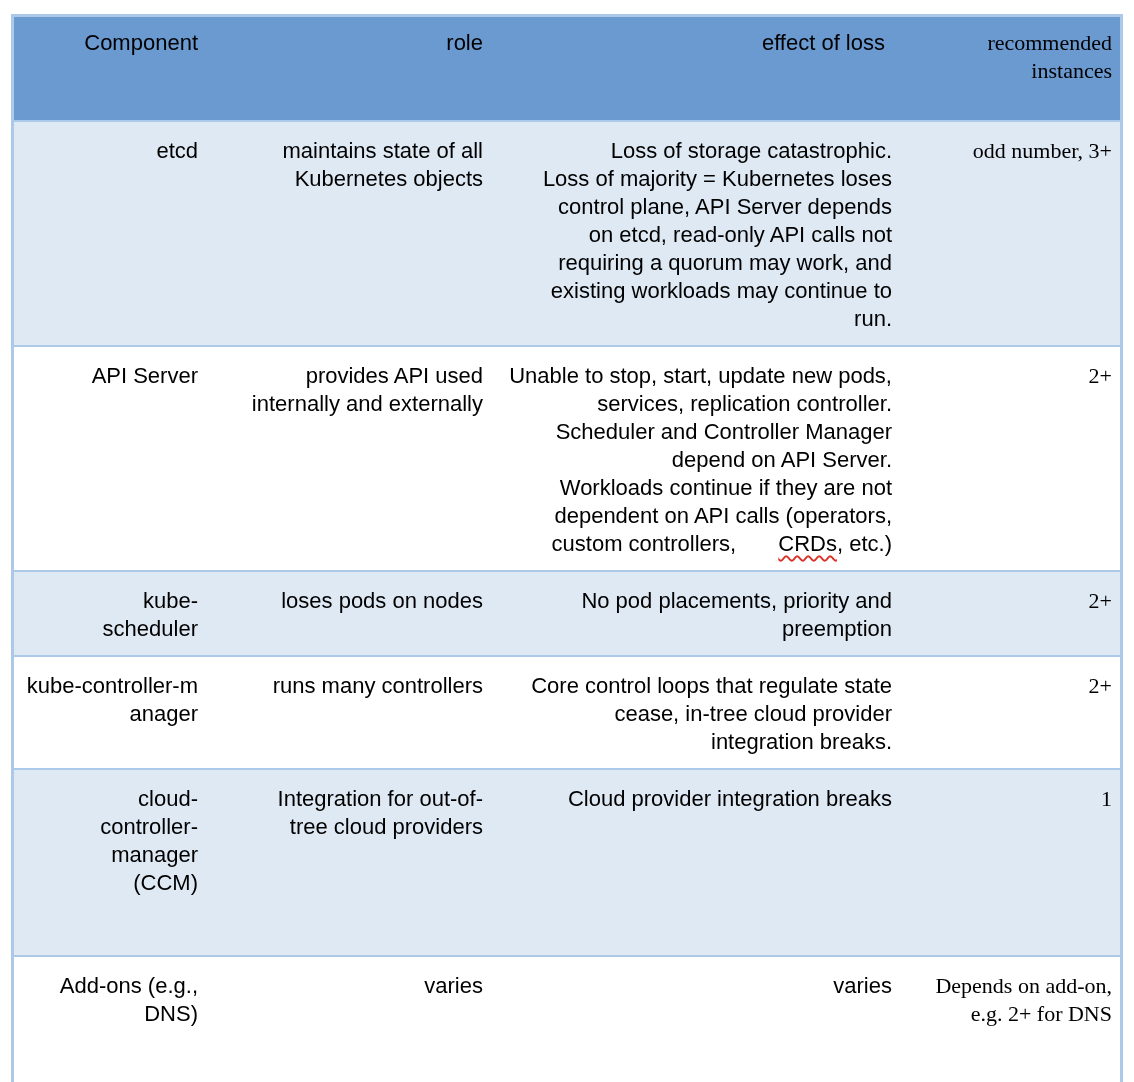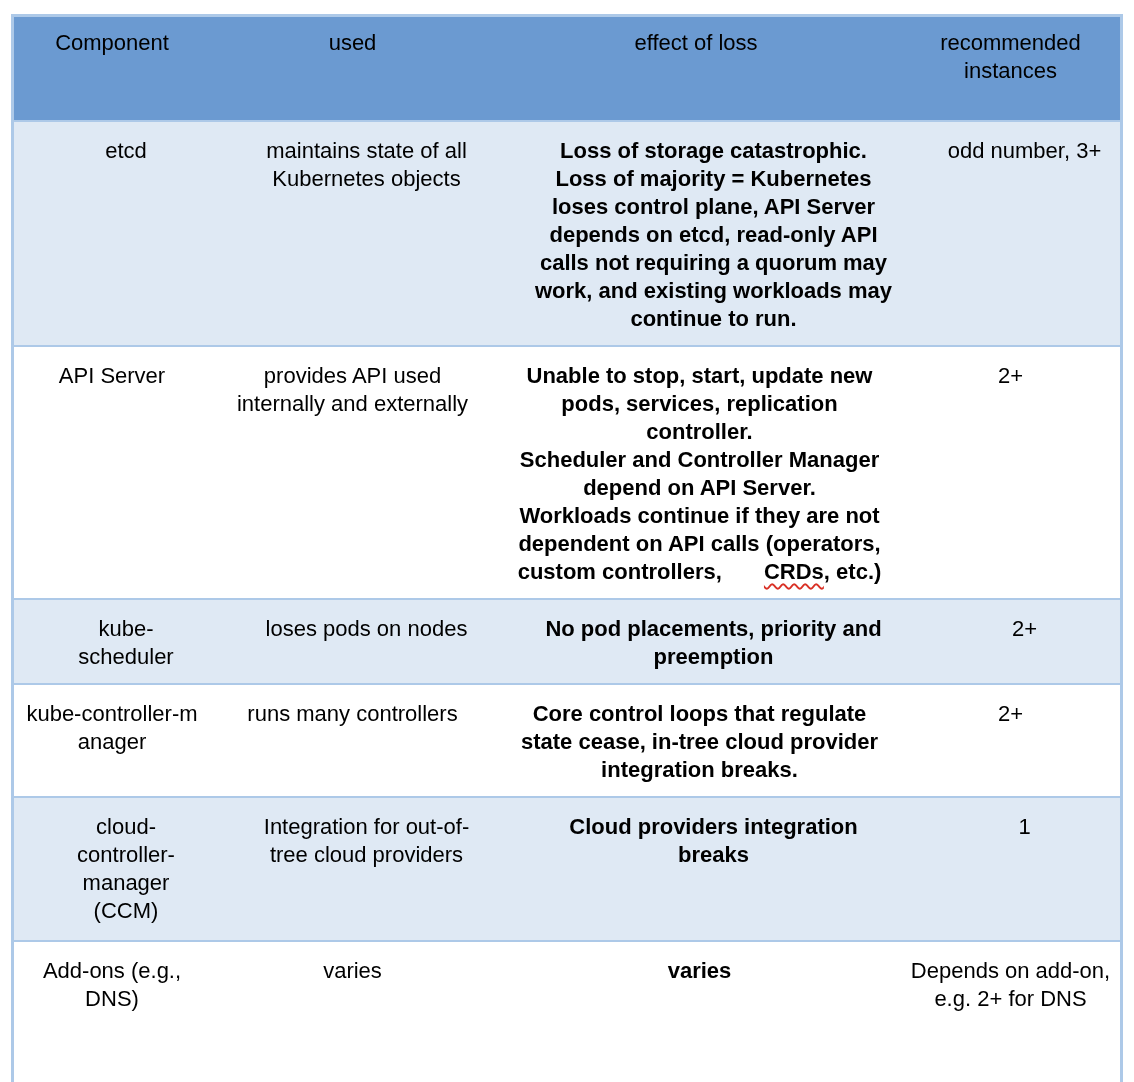--- a/index.html
+++ b/index.html
@@ -21,46 +21,46 @@
   table.comp-table{
     margin:14px 0 0 11px;
     width:1112px;
     table-layout:fixed;
     border-collapse:separate;
     border-spacing:0;
     border:3px solid var(--border);
   }
   th,td{
     vertical-align:top;
-    text-align:center;
+    text-align:right;
     font-weight:normal;
     padding:15px 12px 12px 12px;
     white-space:pre-line;
     overflow-wrap:break-word;
   }
   thead th{
     background:var(--header-bg);
     padding-top:12px;
     height:103px;
   }
   tbody td{border-top:2px solid var(--border);}
   tbody tr.shaded td{background:var(--row-alt-bg);padding-left:40px;}
   tbody tr.plain td{background:var(--row-bg);}
   tbody tr:nth-child(1){height:188px;}
   tbody tr:nth-child(2){height:212px;padding-left:12px;}
   tbody tr:nth-child(3){height:76px;}
   tbody tr:nth-child(4){height:109px;}
-  tbody tr:nth-child(5){height:144px;}
+  tbody tr:nth-child(5){height:187px;}
   tbody tr:nth-child(6){height:145px;}
   col.c1{width:196px;}
   col.c2{width:285px;}
   col.c3{width:402px;}
   col.c4{width:223px;}
-  td.effect{padding-right:5px;font-weight:bold;}
-  td.instances,th.instances{padding-right:8px;}
+  td.effect{padding-right:5px;}
+  td.instances,th.instances{padding-right:8px;font-family:Liberation Serif, serif;}
   td.brk{word-break:break-all;}
   .misspelled{
     text-decoration:underline wavy var(--misspell);
     text-decoration-thickness:2px;
     text-underline-offset:4px;
     margin-left:36px;
   }
 </style>
 </head>
 <body>
@@ -68,21 +68,21 @@
 <table class="comp-table">
   <colgroup>
     <col class="c1">
       <col class="c2">
       <col class="c3">
       <col class="c4">
   </colgroup>
   <thead>
     <tr>
       <th>Component</th>
-      <th>used</th>
+      <th>role</th>
       <th>effect of loss</th>
       <th class="instances">recommended instances</th>
     </tr>
   </thead>
   <tbody>
     <tr class="shaded">
       <td>etcd</td>
       <td>maintains state of all Kubernetes objects</td>
       <td class="effect">Loss of storage catastrophic.
 Loss of majority = Kubernetes loses control plane, API Server depends on etcd, read-only API calls not requiring a quorum may work, and existing workloads may continue to run.</td>
@@ -104,21 +104,21 @@
     </tr>
     <tr class="plain">
       <td class="brk">kube-controller-manager</td>
       <td>runs many controllers</td>
       <td class="effect">Core control loops that regulate state cease, in-tree cloud provider integration breaks.</td>
       <td class="instances">2+</td>
     </tr>
     <tr class="shaded">
       <td>cloud-controller-manager (CCM)</td>
       <td>Integration for out-of-tree cloud providers</td>
-      <td class="effect">Cloud providers integration breaks</td>
+      <td class="effect">Cloud provider integration breaks</td>
       <td class="instances">1</td>
     </tr>
     <tr class="plain">
       <td>Add-ons (e.g., DNS)</td>
       <td>varies</td>
       <td class="effect">varies</td>
       <td class="instances">Depends on add-on, e.g. 2+ for DNS</td>
     </tr>
   </tbody>
 </table>

